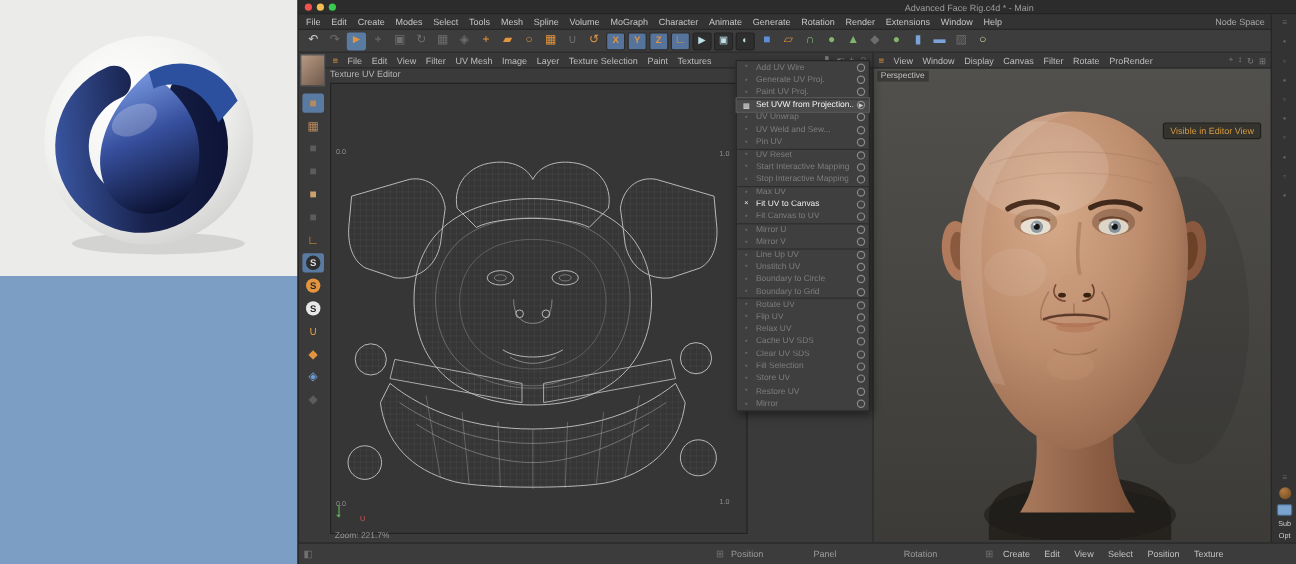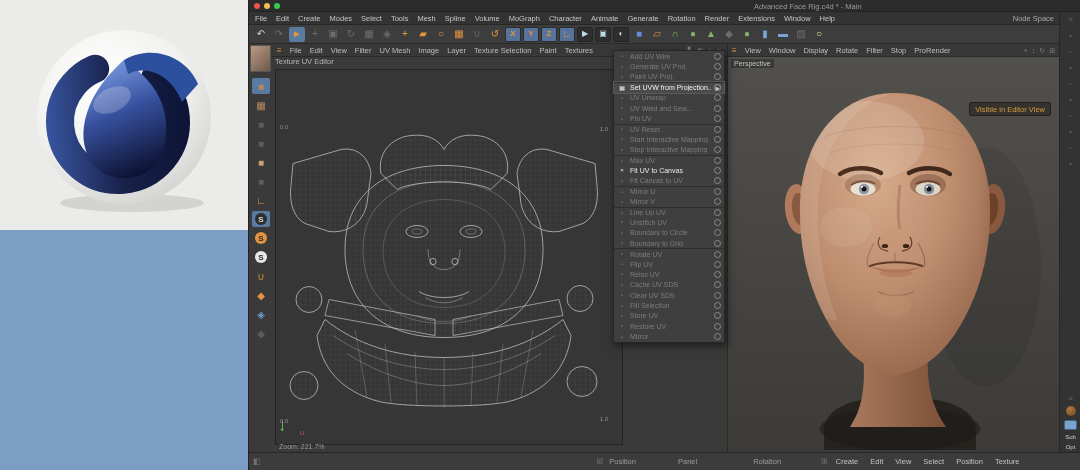--- a/index.html
+++ b/index.html
@@ -244,23 +244,23 @@
             <span class="small-ico">☺</span>
           </span>
       </div>
       <div class="vp-menus">
         <span class="hamburger">≡</span>
         <span style="display:flex;gap:8px;">
 
         <span class="mi">View</span>
             <span class="mi">Window</span>
             <span class="mi">Display</span>
+            <span class="mi">Canvas</span>
+            <span class="mi">Filter</span>
             <span class="mi">Rotate</span>
-            <span class="mi">Filter</span>
-            <span class="mi">Stop</span>
             <span class="mi">ProRender</span>
           </span>
         <span class="vp-nav">
 
         <span class="small-ico">+</span>
             <span class="small-ico">↕</span>
             <span class="small-ico">↻</span>
             <span class="small-ico">⊞</span>
           </span>
       </div>

